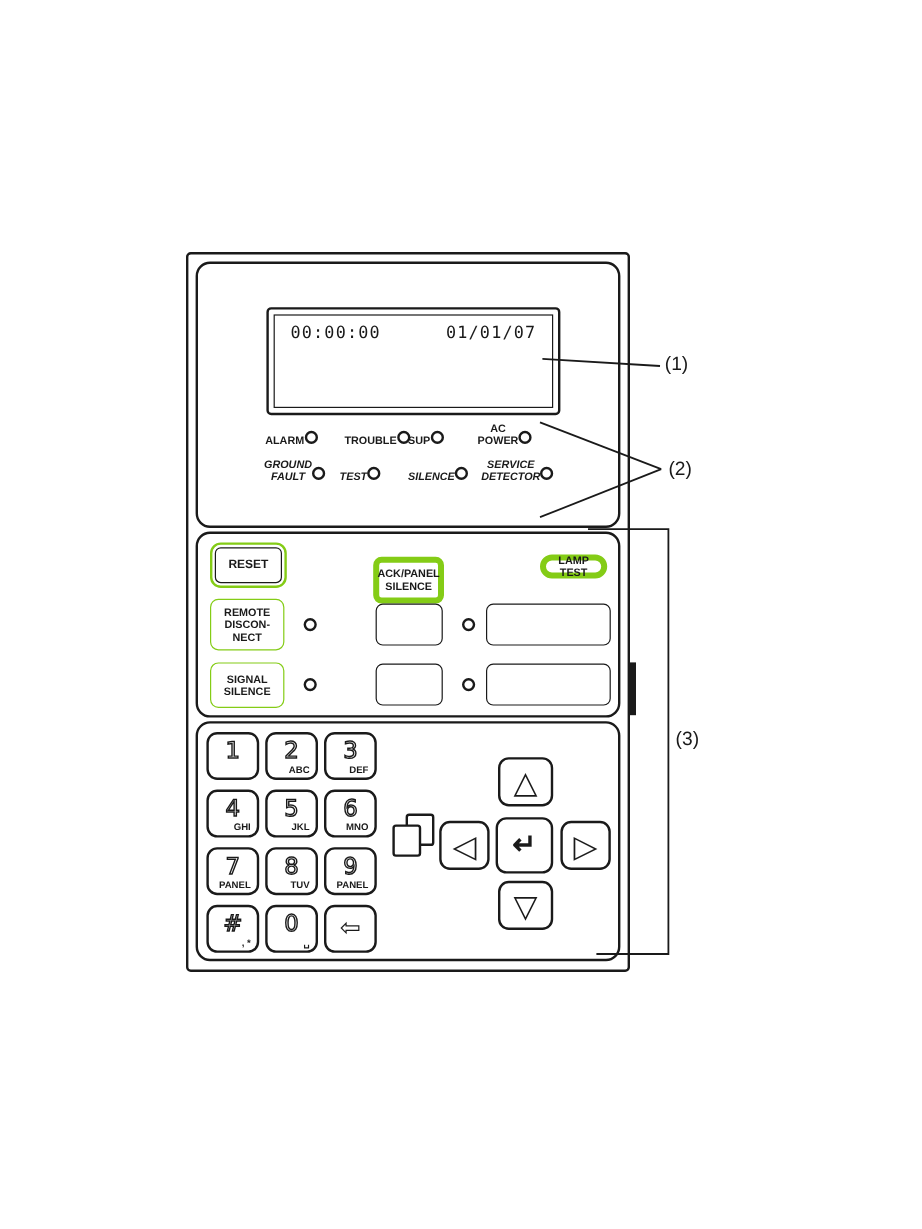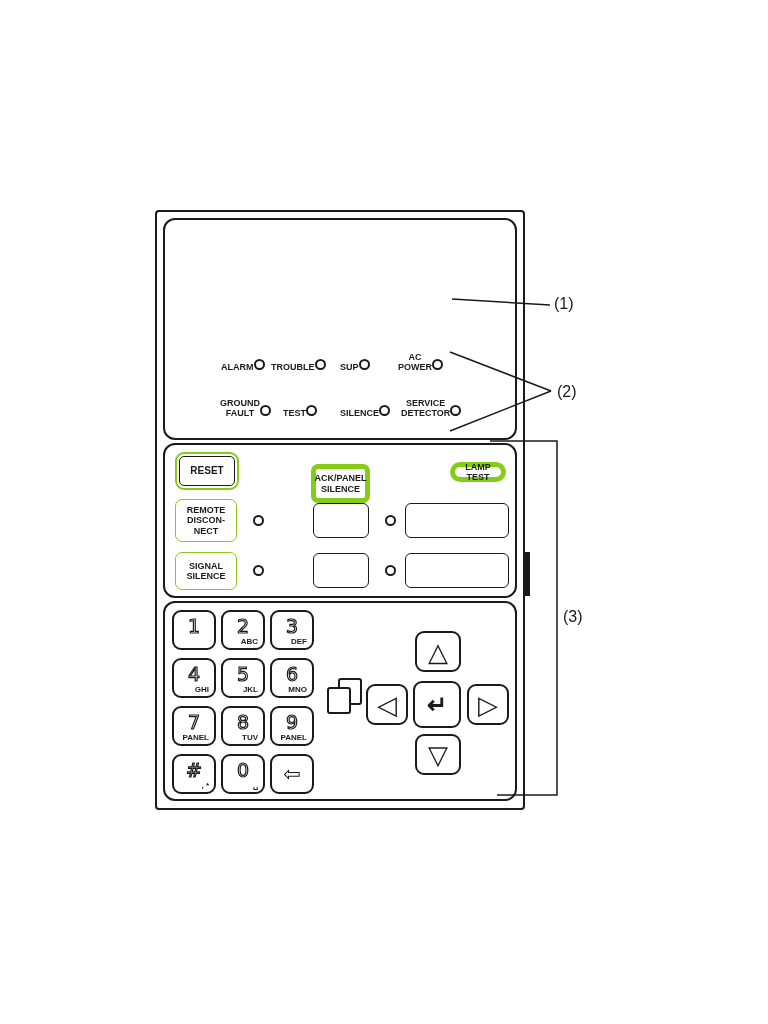--- a/index.html
+++ b/index.html
@@ -30,22 +30,22 @@
     padding:7px 13px; font-family:"DejaVu Sans Mono", monospace; font-size:14px; letter-spacing:1px;
   }
 
   
   .led { position:absolute; width:64px; display:flex; flex-direction:row; align-items:center; }
   .led-label {
     font-size:9px; font-weight:bold; text-align:center; line-height:1.1;
     white-space:pre-line; height:21px; display:flex; align-items:flex-end; justify-content:center;
   }
   .led-dot { width:11px; height:11px; border:2px solid #1a1a1a; border-radius:50%; margin-top:3px; background:#fff; box-sizing:border-box; }
-  .r1 { top:132px; } .r2 { top:178px; }
-  .led-alarm  { left:56px; }  .led-trouble { left:106px; } .led-sup { left:175px; } .led-acpower { left:233px; }
+  .r1 { top:132px; } .r2 { top:162px;font-style:italic; }
+  .led-alarm  { left:56px; }  .led-trouble { left:122px; } .led-sup { left:175px; } .led-acpower { left:233px; }
   .led-ground { left:55px; }  .led-test    { left:118px; } .led-disable { left:175px; } .led-service { left:236px; }
 
   
   .cbtn {
     position:absolute; border:5px solid #84cc16; border-radius:7px; background:#fff;
     display:flex; align-items:center; justify-content:center; box-sizing:border-box;
   }
   .cbtn-label { font-size:9px; font-weight:bold; text-align:center; line-height:1.15; white-space:pre-line; }
   .btn-reset { left:10px; top:7px; width:64px; height:38px; border-width:2.5px; border-radius:9px; }
   .btn-reset::after { content:""; position:absolute; inset:2px; border:1.5px solid #1a1a1a; border-radius:5px; }
@@ -107,20 +107,26 @@
   .edge-mark { position:absolute; left:525px; top:552px; width:5px; height:44px; background:#1a1a1a; }
 </style>
 </head>
 <body>
 
 <div class="page">
 
   <div class="panel">
 
     <div class="section sec-display">
+      <div class="lcd">
+        <div class="lcd-inner">
+          <span>00:00:00</span>
+          <span>01/01/07</span>
+        </div>
+      </div>
 
       <div class="led r1 led-alarm">
         <span class="led-label">ALARM</span>
         <span class="led-dot"></span>
       </div>
       <div class="led r1 led-trouble">
         <span class="led-label">TROUBLE</span>
         <span class="led-dot"></span>
       </div>
       <div class="led r1 led-sup">

